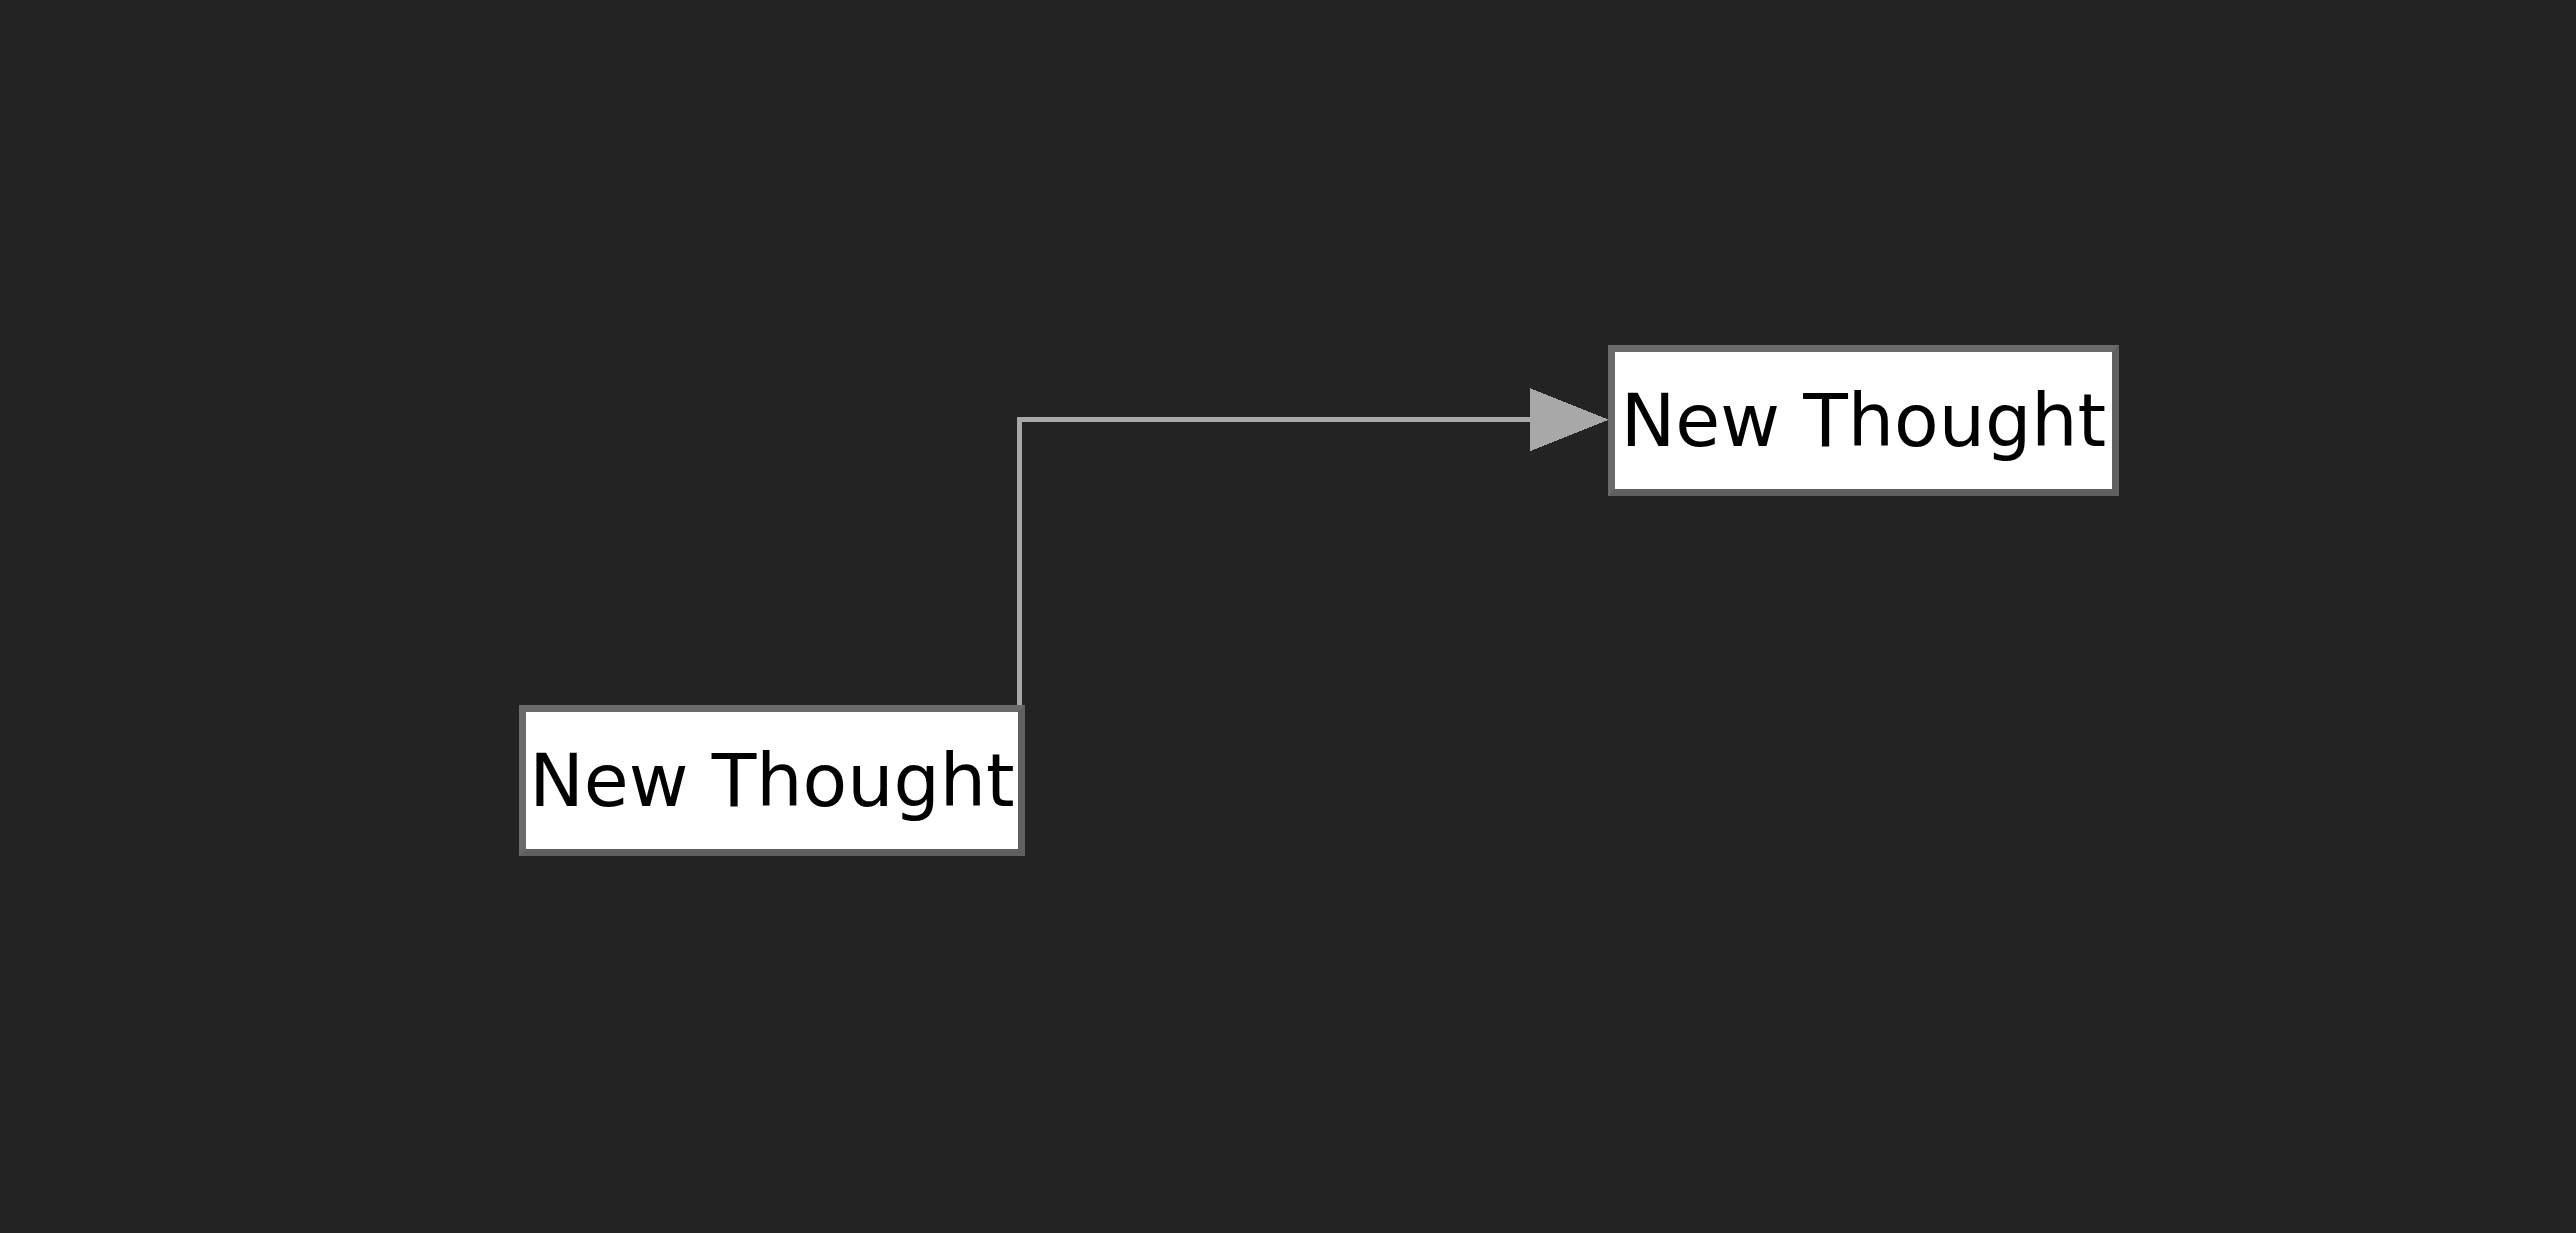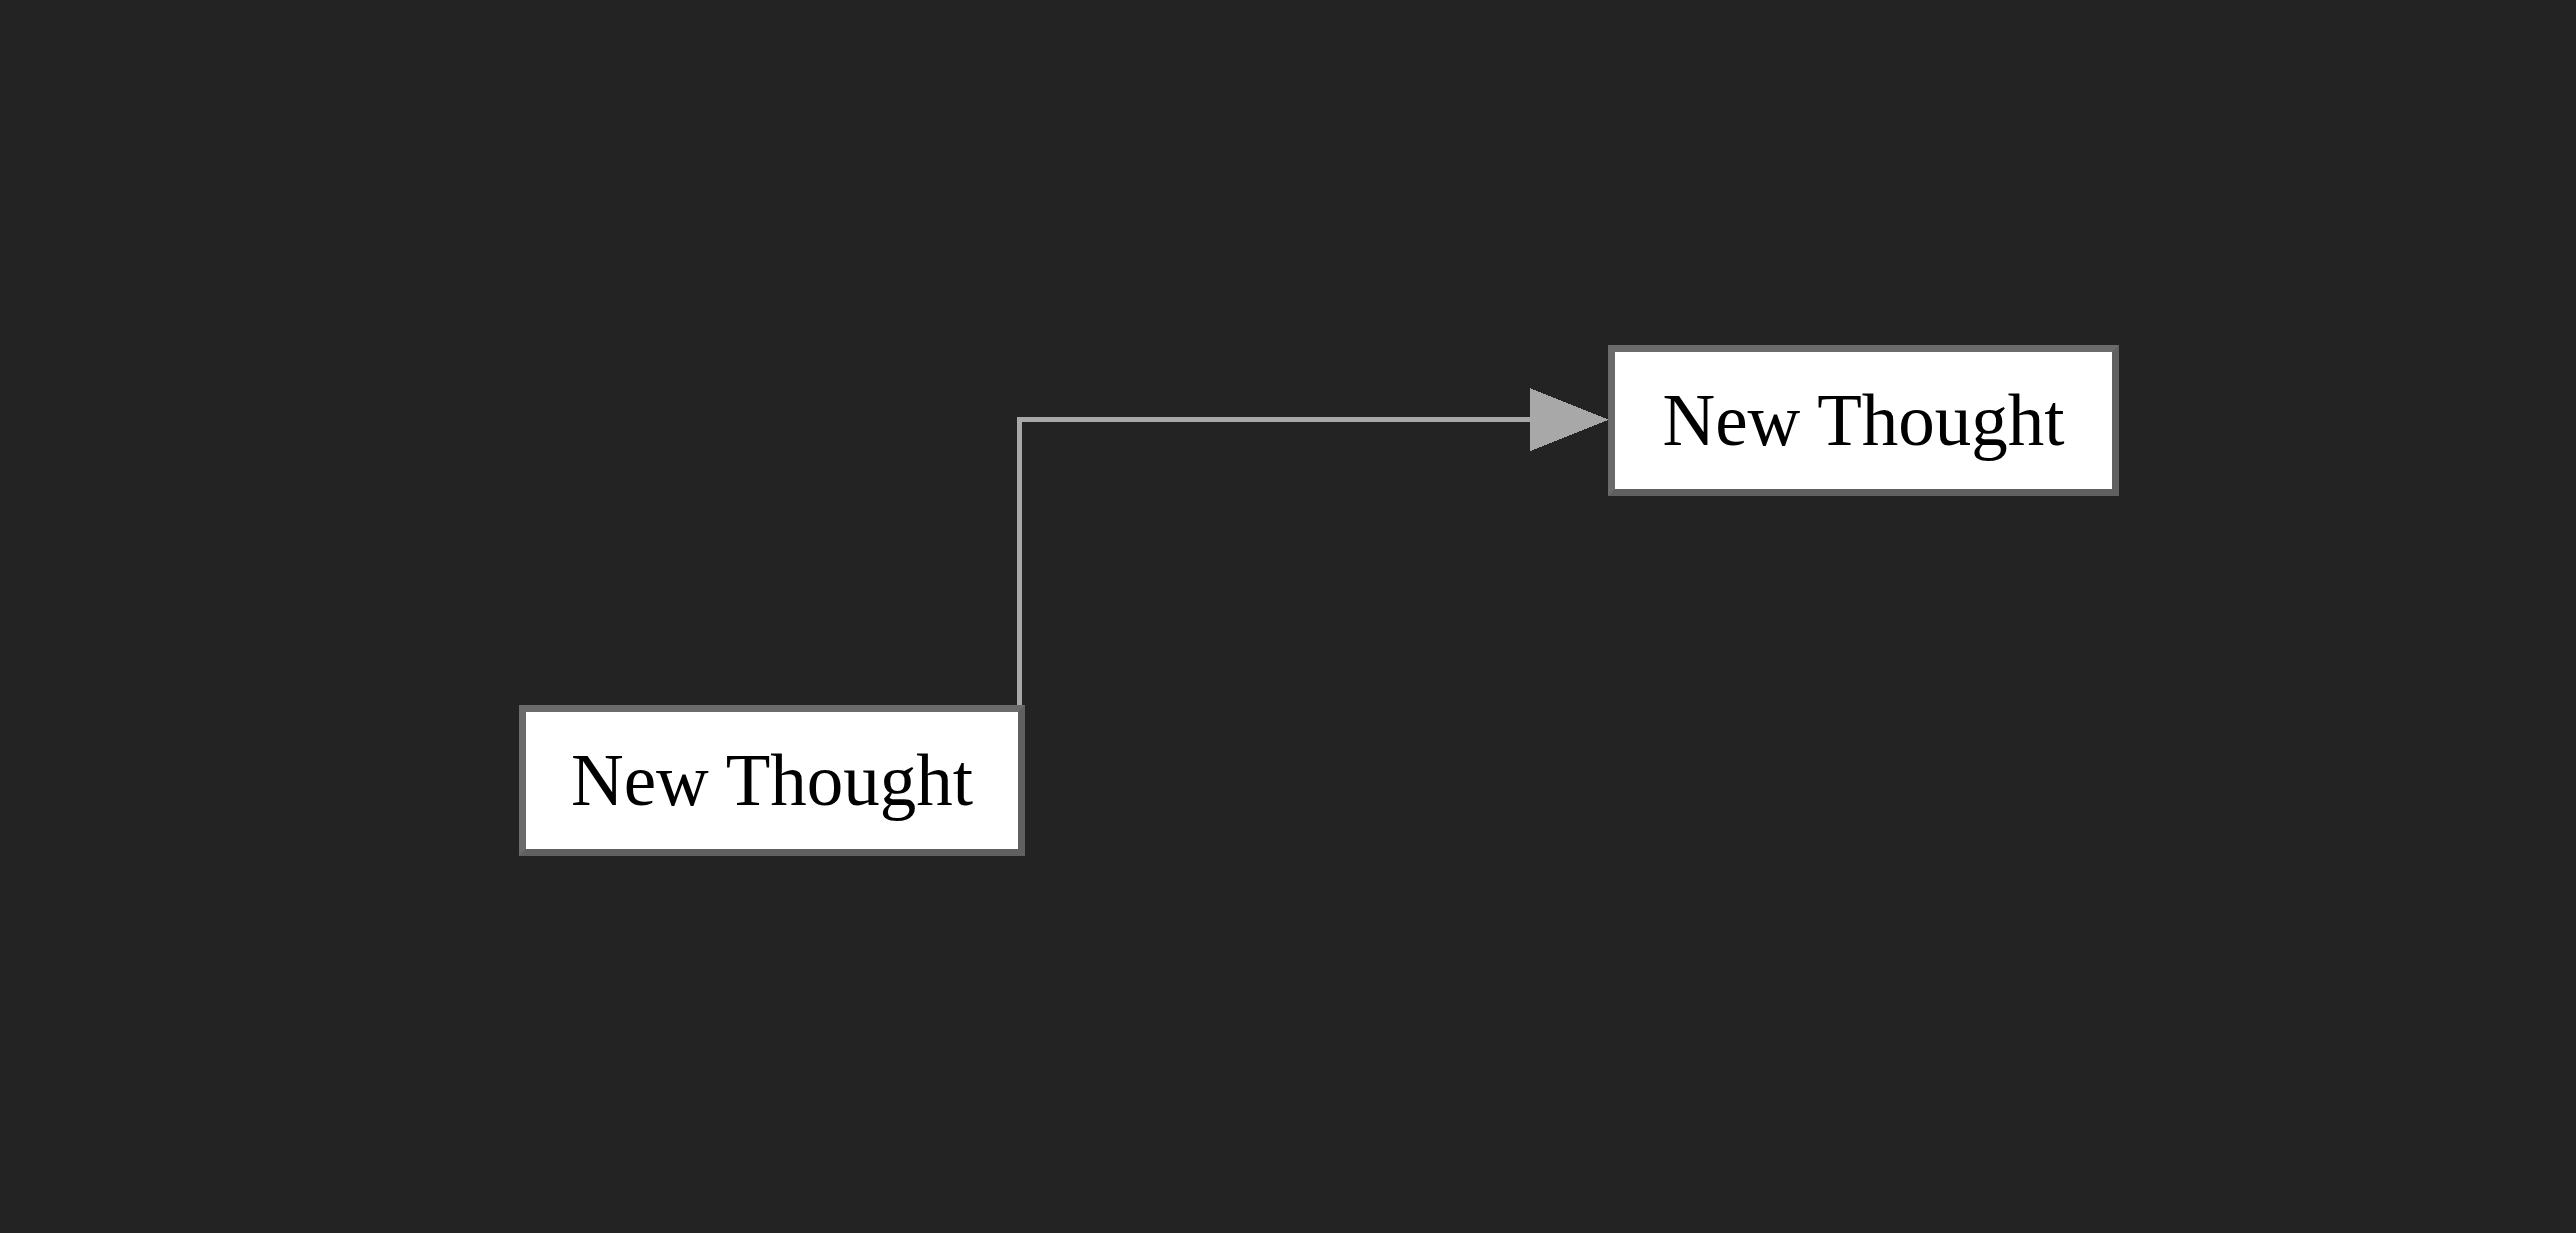--- a/index.html
+++ b/index.html
@@ -10,21 +10,20 @@
   }
   body {
     font-family: "DejaVu Sans", "Liberation Sans", sans-serif;
   }
   #canvas {
     position: relative;
     width: 2576px;
     height: 1234px;
     background: #232323;
     overflow: hidden;
-    font-family: Liberation Serif, serif;
   }
   #edge-layer {
     position: absolute;
     left: 0;
     top: 0;
     width: 2576px;
     height: 1234px;
     pointer-events: none;
   }
   .node {

